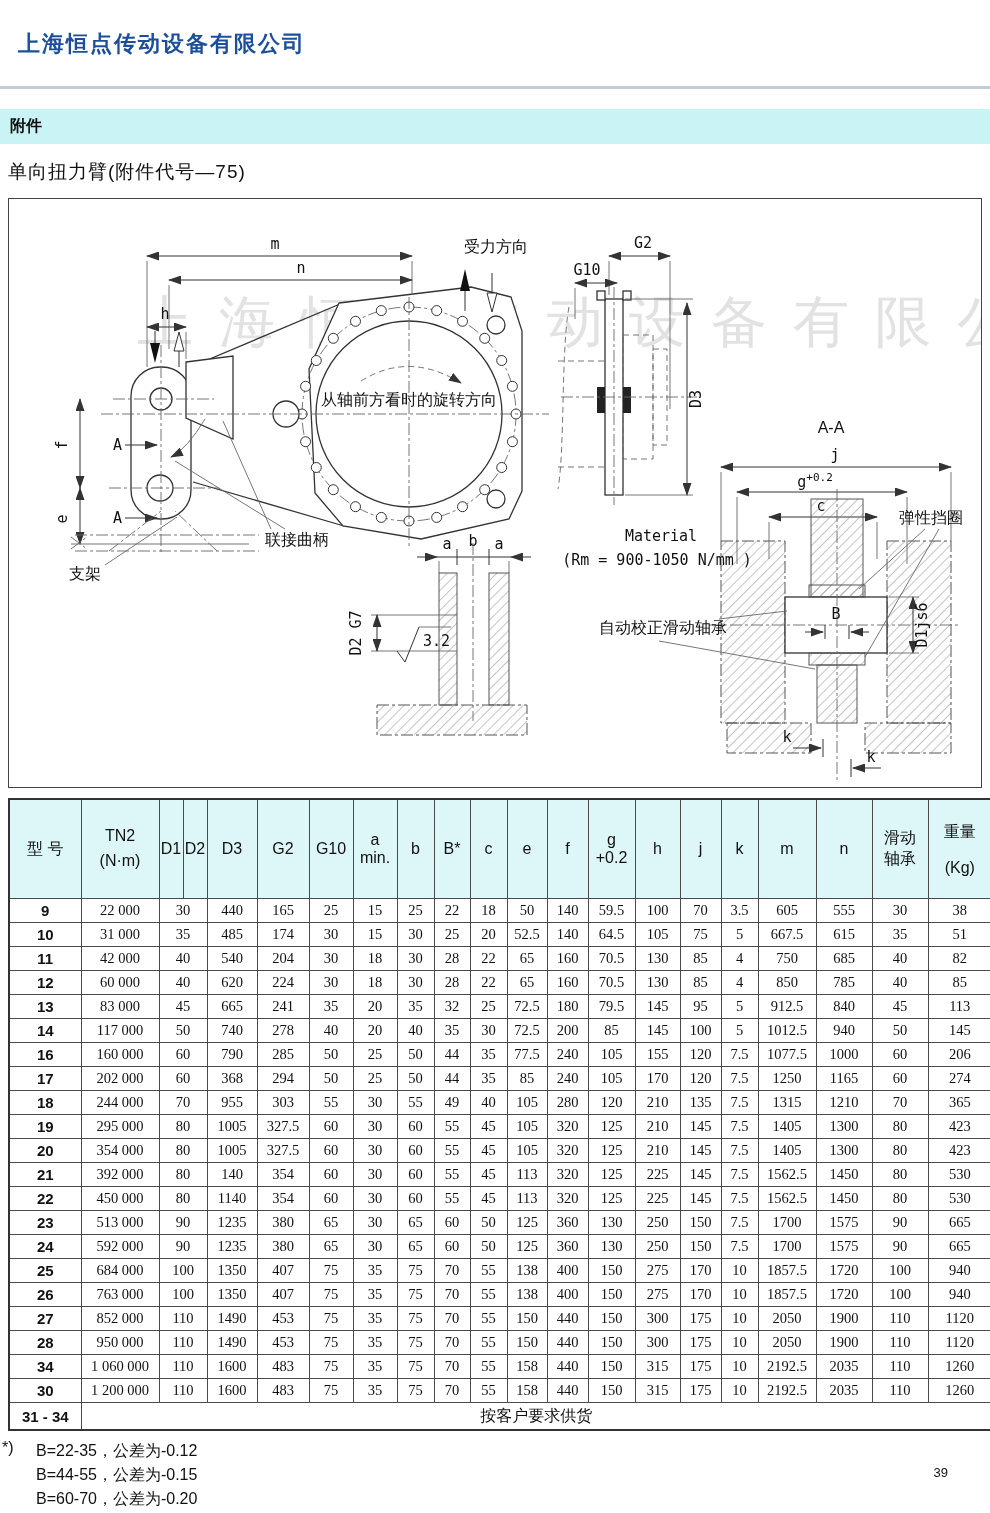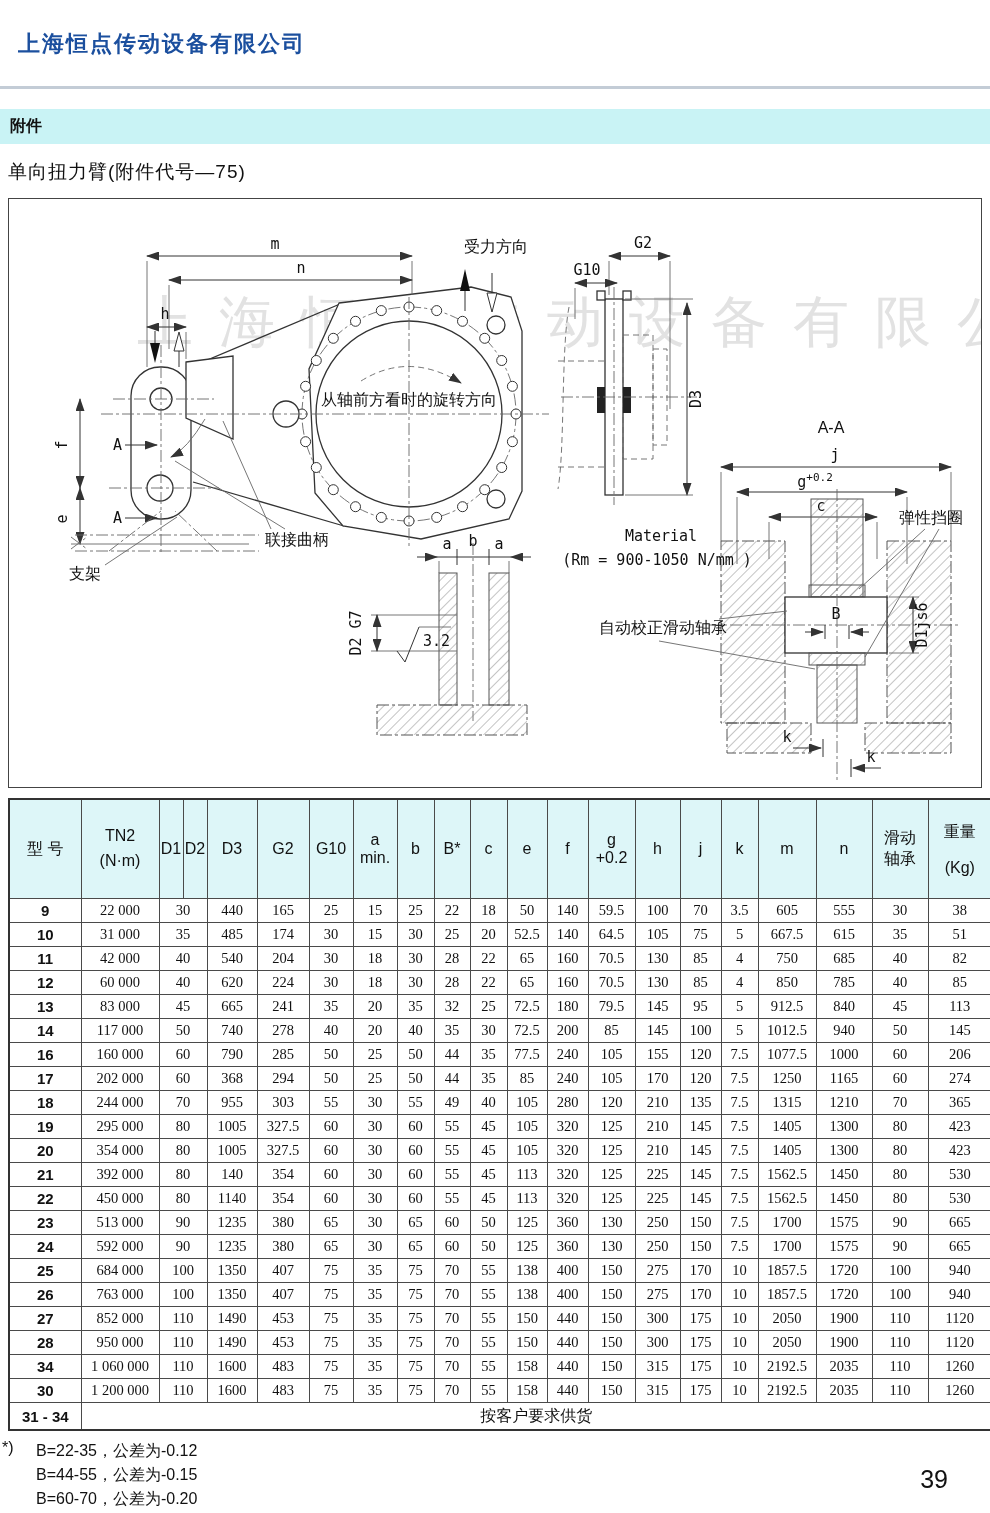--- a/index.html
+++ b/index.html
@@ -39,21 +39,21 @@
   thead .gapline{margin-top:16px;}
   tbody td{font-family:"Liberation Serif",serif;font-size:14.5px;}
   tbody td:first-child{font-family:"Liberation Sans",sans-serif;font-weight:600;font-size:15px;}
   .lastrow td{font-family:"Liberation Sans",sans-serif;font-size:16px;height:26px;}
 
   
   .footer{display:flex;justify-content:space-between;align-items:flex-start;margin-top:8px;}
   .footnote{display:flex;font-size:16px;}
   .fn-marker{width:34px;padding-left:2px;}
   .fn-lines div{line-height:1.5;}
-  .pageno{font-size:25px;padding:26px 42px 0 0;}
+  .pageno{font-size:13px;padding:26px 42px 0 0;}
 </style>
 </head>
 <body>
 
 <div class="top">
   <div class="company">上海恒点传动设备有限公司</div>
 </div>
 
 <div class="band">附件</div>
 <div class="subtitle">单向扭力臂(附件代号—75)</div>

